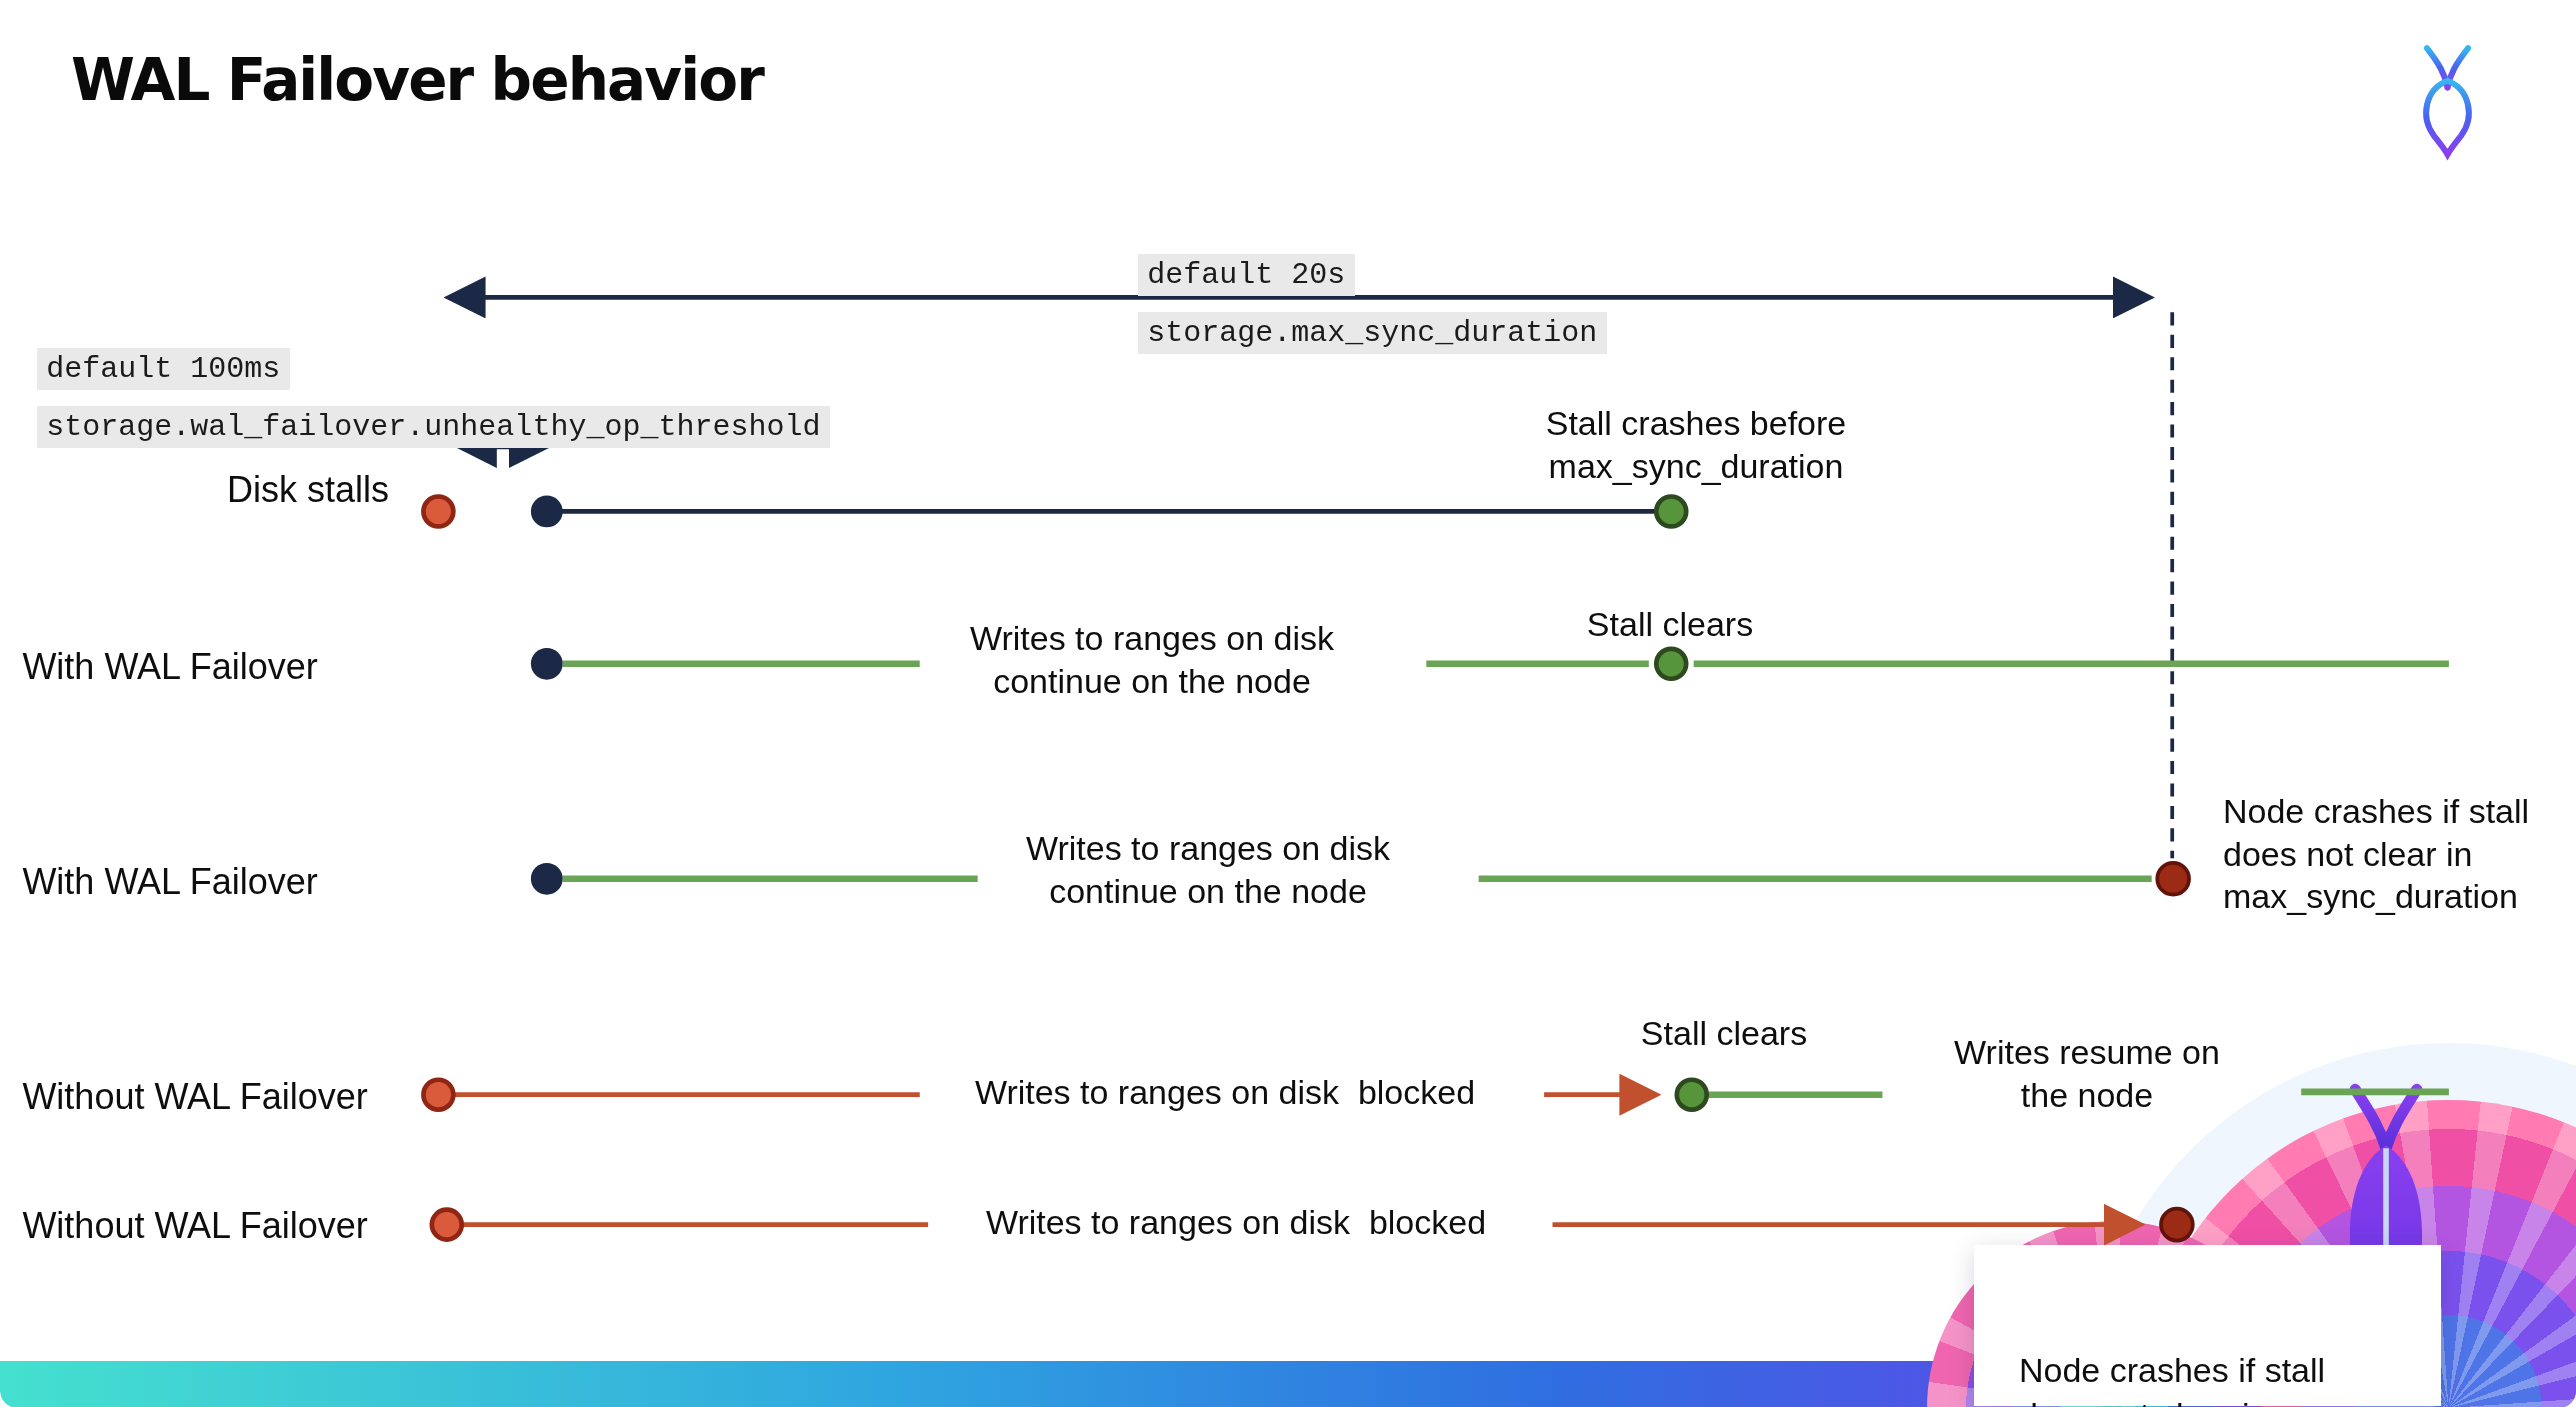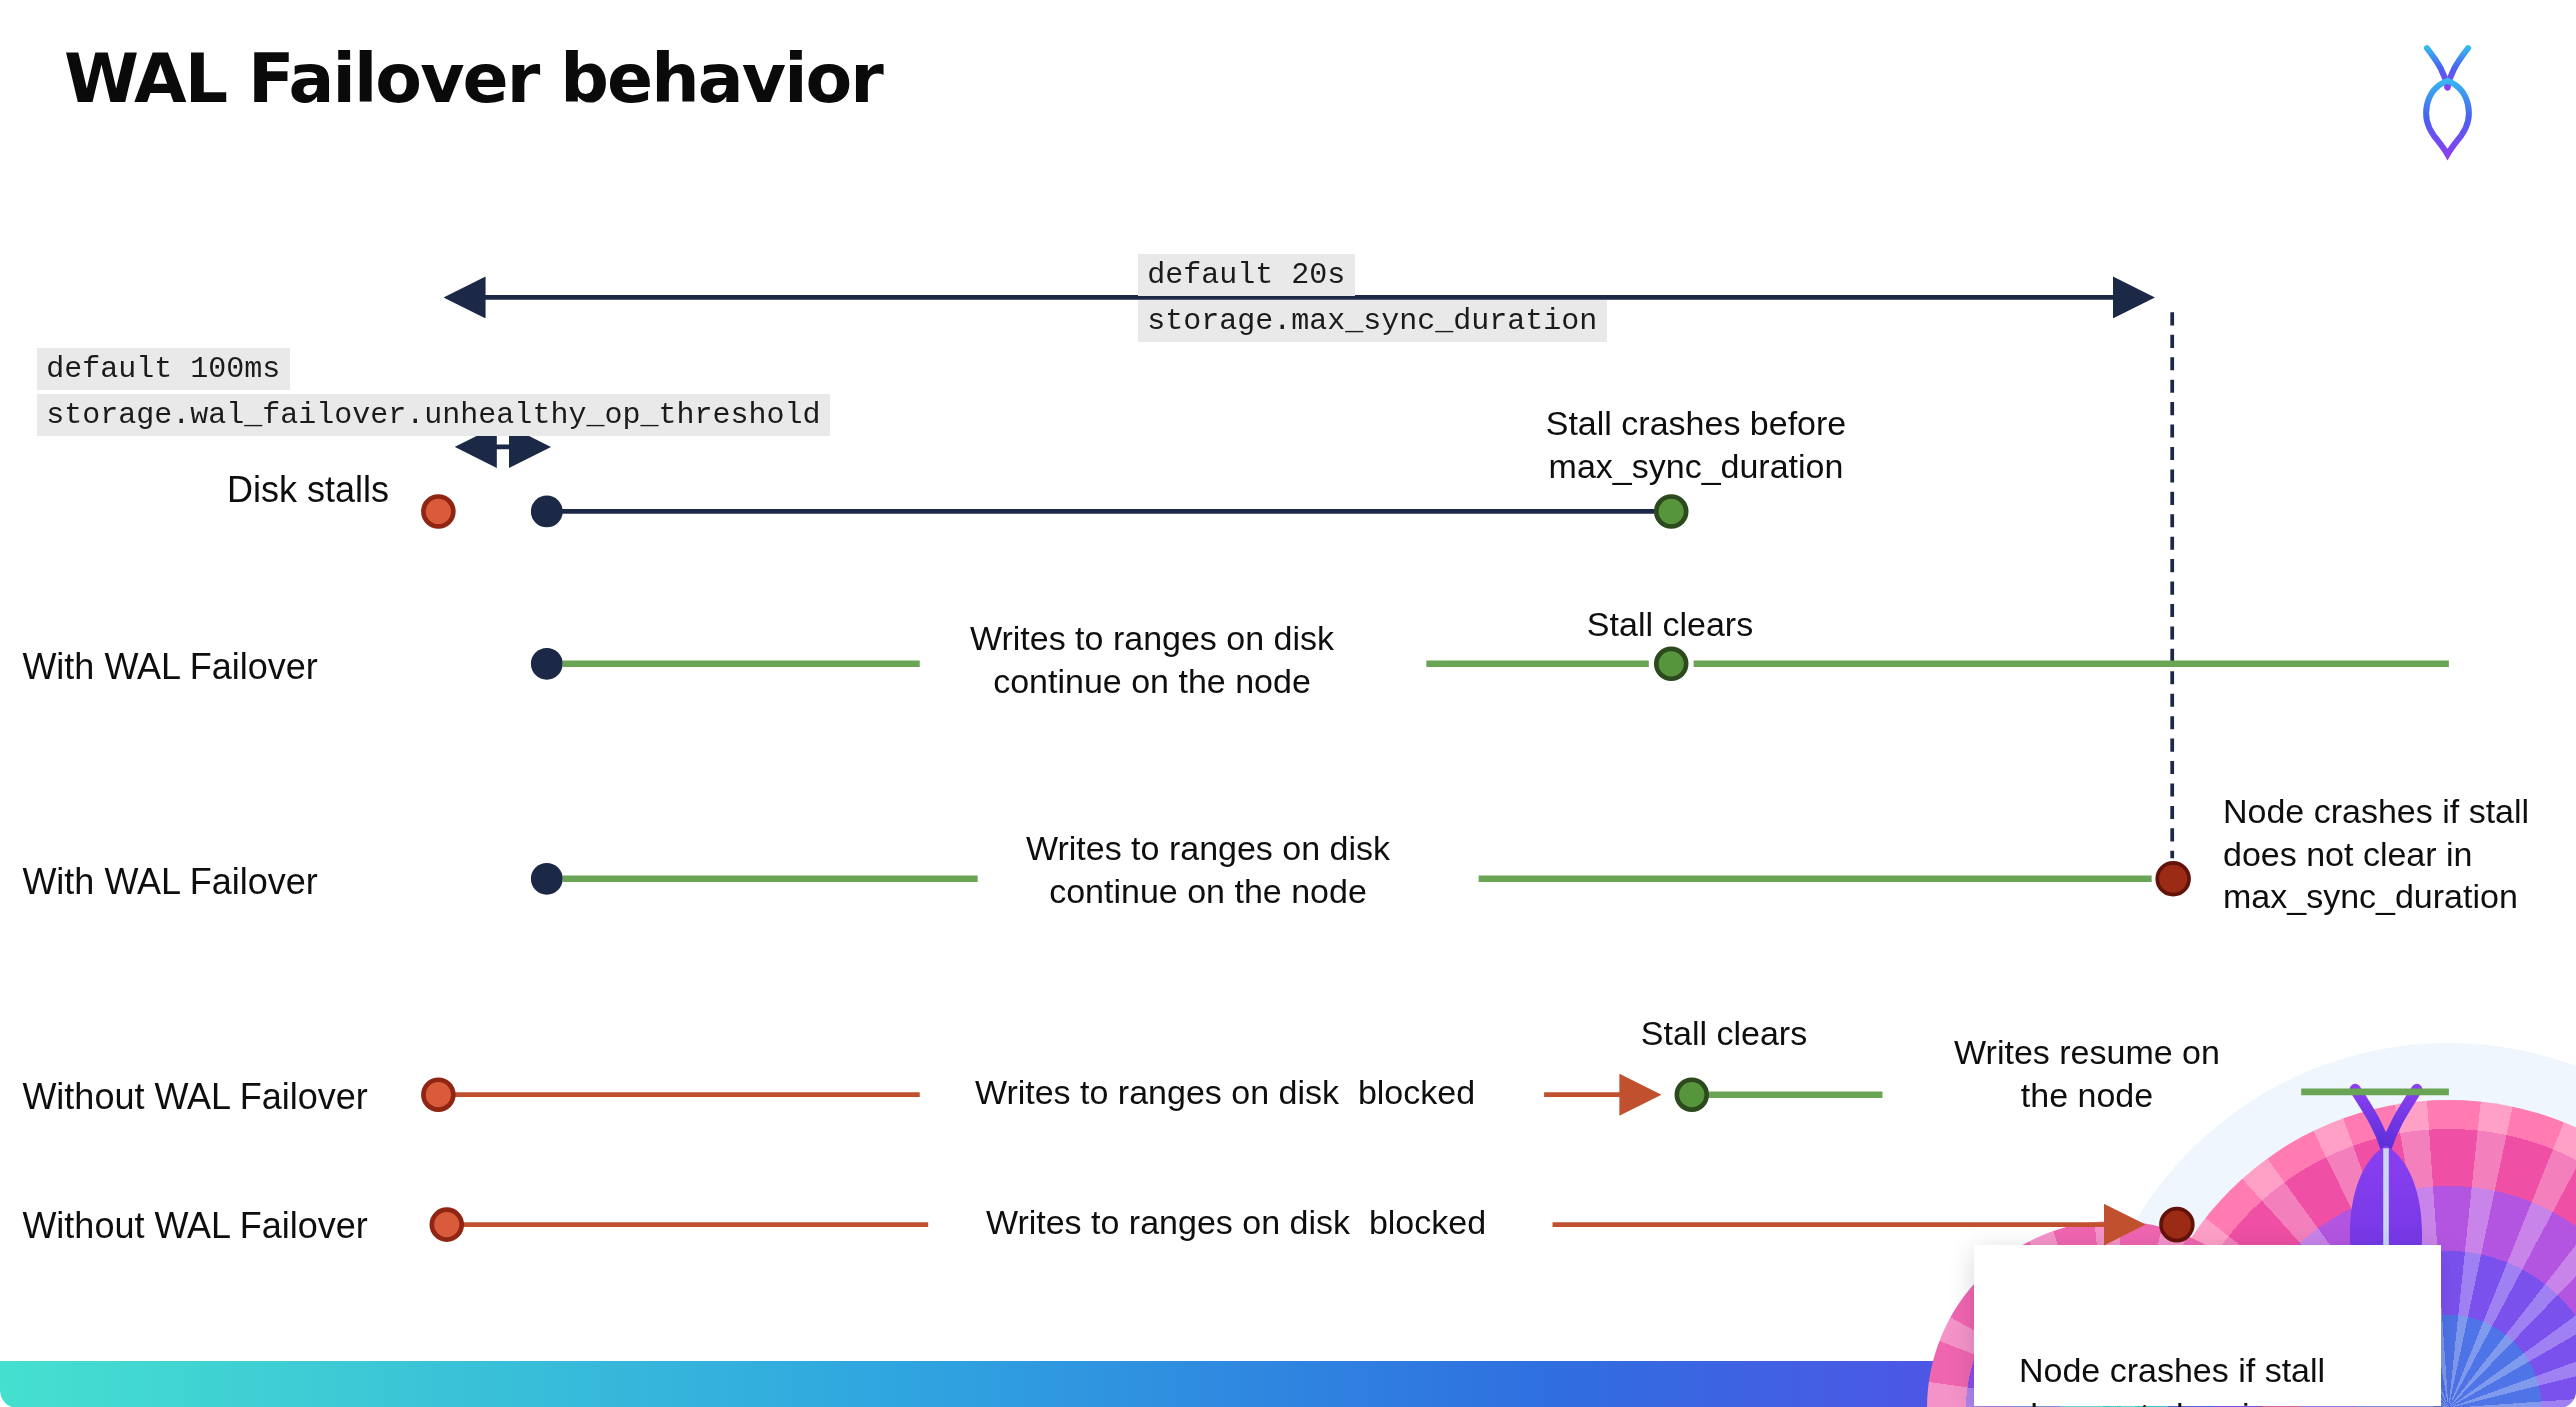--- a/index.html
+++ b/index.html
@@ -2,27 +2,27 @@
 <html style="font-size:15px"><head>
 <meta charset="utf-8">
 <style>
   html,body{margin:0;padding:0;background:#ffffff;}
   .slide{
     position:relative;width:2576px;height:1408px;background:#ffffff;
     overflow:hidden;border-radius:17px;
     font-family:"Liberation Sans",sans-serif;color:#0e0e0e;
   }
   .title{
-    position:absolute;left:64px;top:39px;margin:0;
-    font-family:"DejaVu Sans",sans-serif;font-size:68px;font-weight:bold;
+    position:absolute;left:64px;top:39px;margin:7px;
+    font-family:"DejaVu Sans",sans-serif;font-size:58px;font-weight:bold;
     letter-spacing:-1.9px;color:#0a0a0a;z-index:7;
   }
   .logo{position:absolute;left:2395px;top:43px;width:105px;height:120px;z-index:7;}
 
-  .callout{position:absolute;display:flex;flex-direction:column;align-items:flex-start;gap:4px;z-index:8;}
+  .callout{position:absolute;display:flex;flex-direction:column;align-items:flex-start;gap:16px;z-index:8;}
   .callout-maxsync{left:1138px;top:254px;}
   .callout-unhealthy{left:37px;top:348px;}
   .mono{
     display:inline-block;font-family:"Liberation Mono","DejaVu Sans Mono",monospace;
     font-size:30px;line-height:1.15;background:#e9e9e9;color:#1b1b1b;
     padding:3.7px 9.3px;white-space:nowrap;
   }
 
   .rowlabel{position:absolute;font-size:36px;line-height:1.2;z-index:7;white-space:nowrap;}
   .lbl-disk{left:168px;top:468px;width:221px;text-align:right;}

